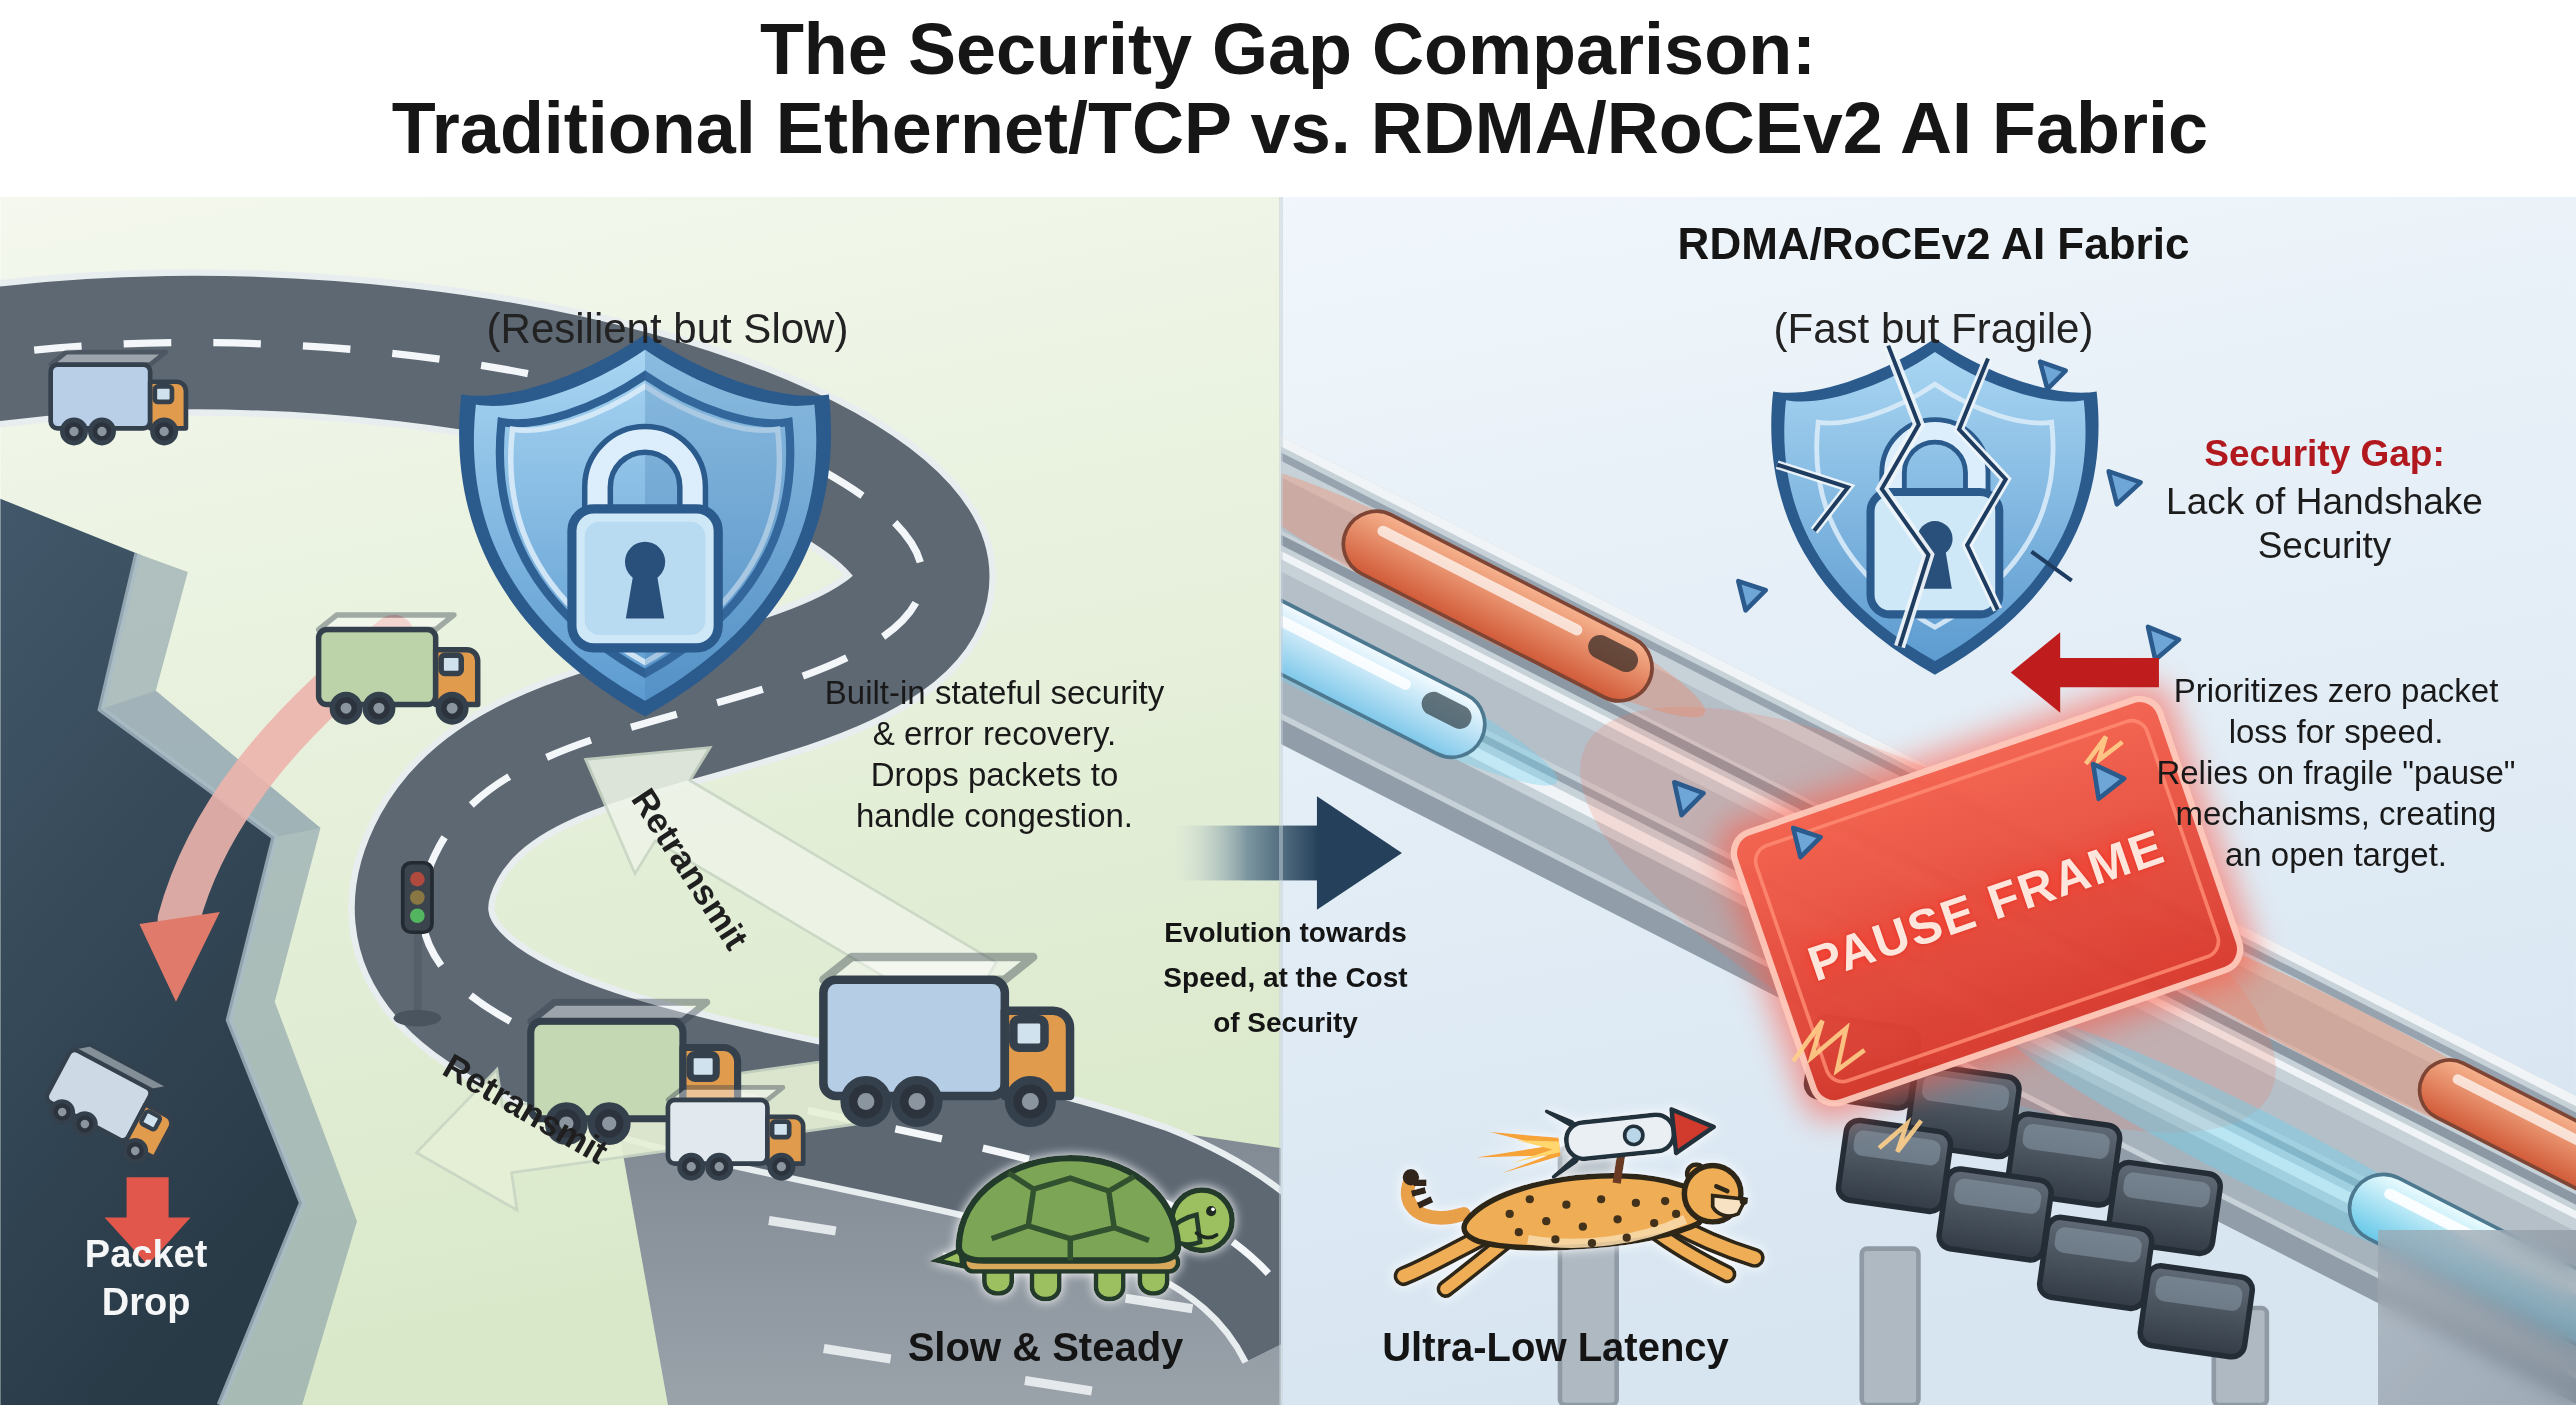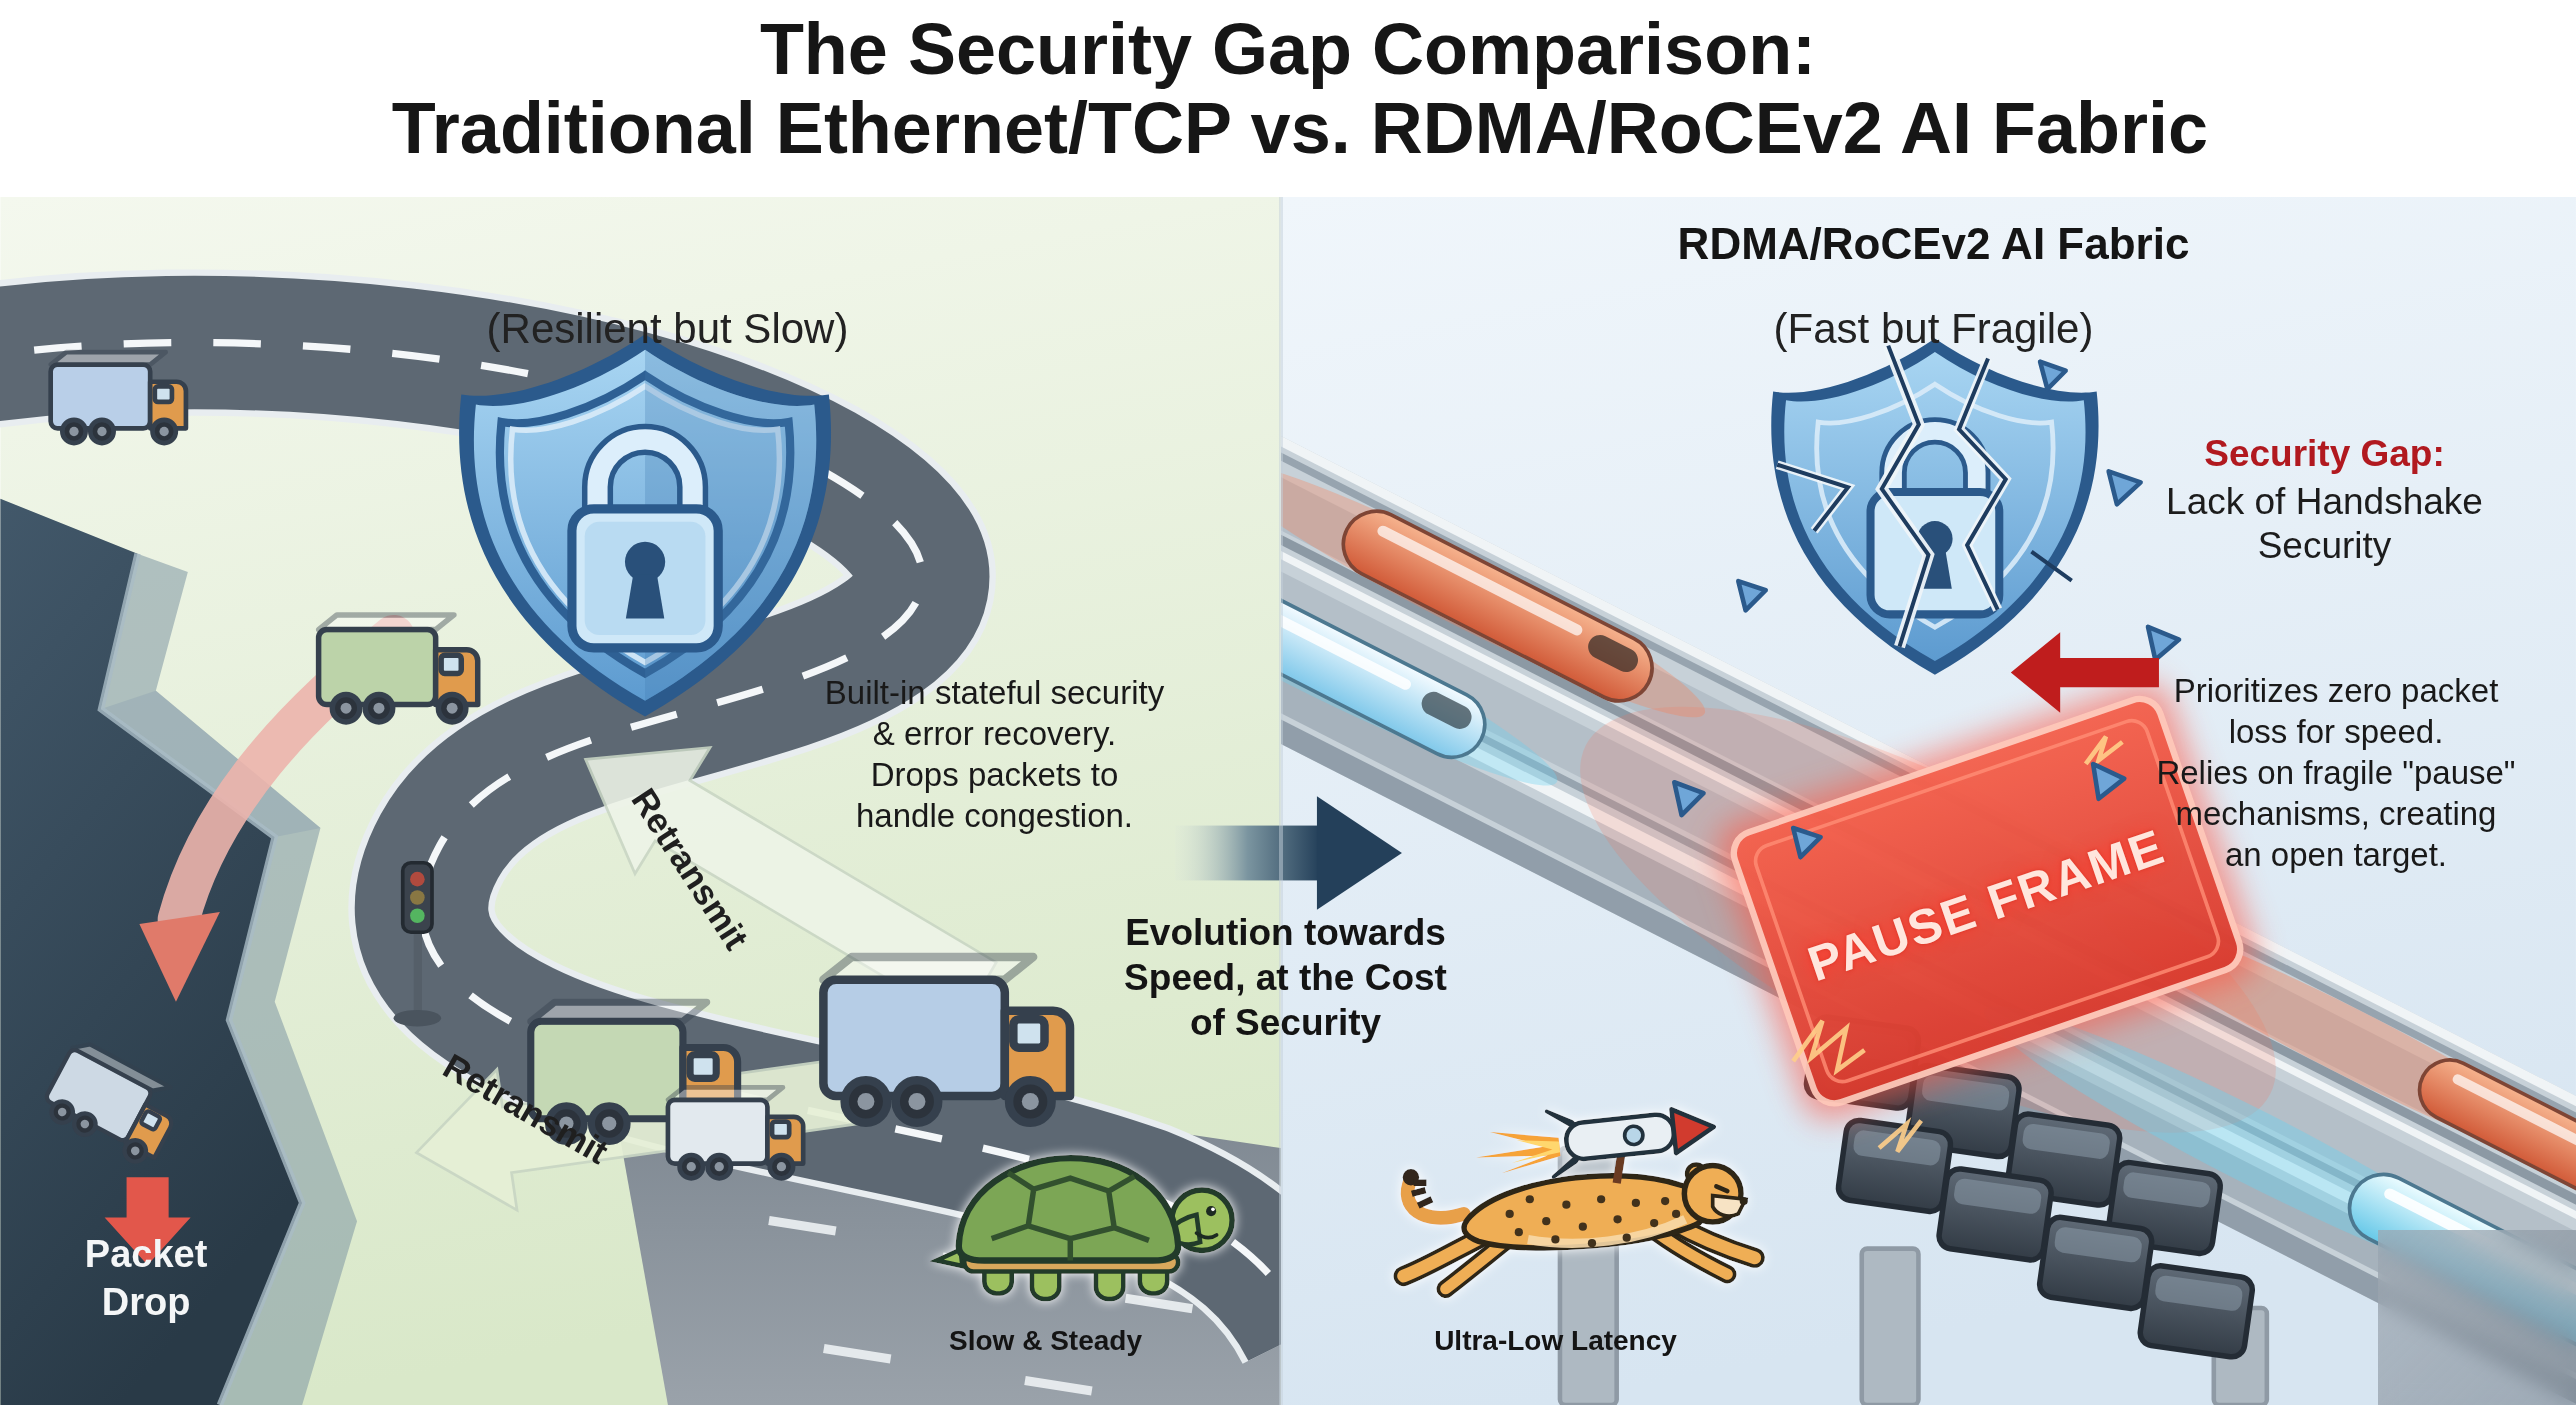--- a/index.html
+++ b/index.html
@@ -5,21 +5,21 @@
   html,body{margin:0;padding:0;background:#ffffff;}
   #stage{position:relative;width:2576px;height:1405px;overflow:hidden;background:#ffffff;
          font-family:"Liberation Sans",sans-serif;}
   .abs{position:absolute;}
   .txt{position:absolute;font-family:"Liberation Sans",sans-serif;white-space:pre-line;
        text-align:center;color:#1d1d1d;}
   .title-line{left:0;width:2576px;font-size:72px;font-weight:bold;color:#161616;line-height:68px;}
   .panel-heading{font-size:44px;font-weight:bold;line-height:53px;color:#151515;}
   .panel-subheading{font-size:42px;font-weight:normal;line-height:49px;color:#222;margin-top:32px;}
   .body-text{font-size:33px;line-height:41px;color:#191919;}
-  .caption-bold{font-size:28px;font-weight:bold;color:#141414;}
+  .caption-bold{font-size:40px;font-weight:bold;color:#141414;}
   .rot{transform-origin:center center;}
 </style>
 </head>
 <body>
 
 <div id="stage">
 
   <svg class="abs" style="left:0;top:197px;" width="1281" height="1208" viewBox="0 0 1400 1321">
     <defs>
       <linearGradient id="gLbg" x1="0" y1="0" x2="0.2" y2="1">
@@ -373,21 +373,21 @@
   <div class="txt body-text" style="left:2098px;top:670px;width:476px;">Prioritizes zero packet
 loss for speed.
 Relies on fragile "pause"
 mechanisms, creating
 an open target.</div>
 
   <div class="txt" style="left:2096px;top:433px;width:457px;font-size:37px;font-weight:bold;color:#b1191f;">Security Gap:</div>
   <div class="txt" style="left:2096px;top:480px;width:457px;font-size:37px;line-height:44px;color:#1c1c1c;">Lack of Handshake
 Security</div>
 
-  <div class="txt" style="left:1057px;top:910px;width:457px;font-size:37px;font-weight:bold;line-height:45px;color:#141414;">Evolution towards
+  <div class="txt" style="left:1057px;top:910px;width:457px;font-size:28px;font-weight:bold;line-height:45px;color:#141414;">Evolution towards
 Speed, at the Cost
 of Security</div>
 
   <div class="txt rot" style="left:553px;top:837px;width:274px;height:64px;line-height:64px;font-size:35px;font-weight:600;color:#1f1f1f;transform:rotate(57deg);">Retransmit</div>
   <div class="txt rot" style="left:389px;top:1079px;width:274px;height:59px;line-height:59px;font-size:35px;font-weight:600;color:#1f1f1f;transform:rotate(30deg);">Retransmit</div>
 
   <div class="txt" style="left:9.1px;top:1230px;width:274px;font-size:38px;font-weight:bold;line-height:48px;color:#f4f6f7;">Packet
 Drop</div>
 
   <div class="txt caption-bold" style="left:817px;top:1325px;width:457px;">Slow &amp; Steady</div>

